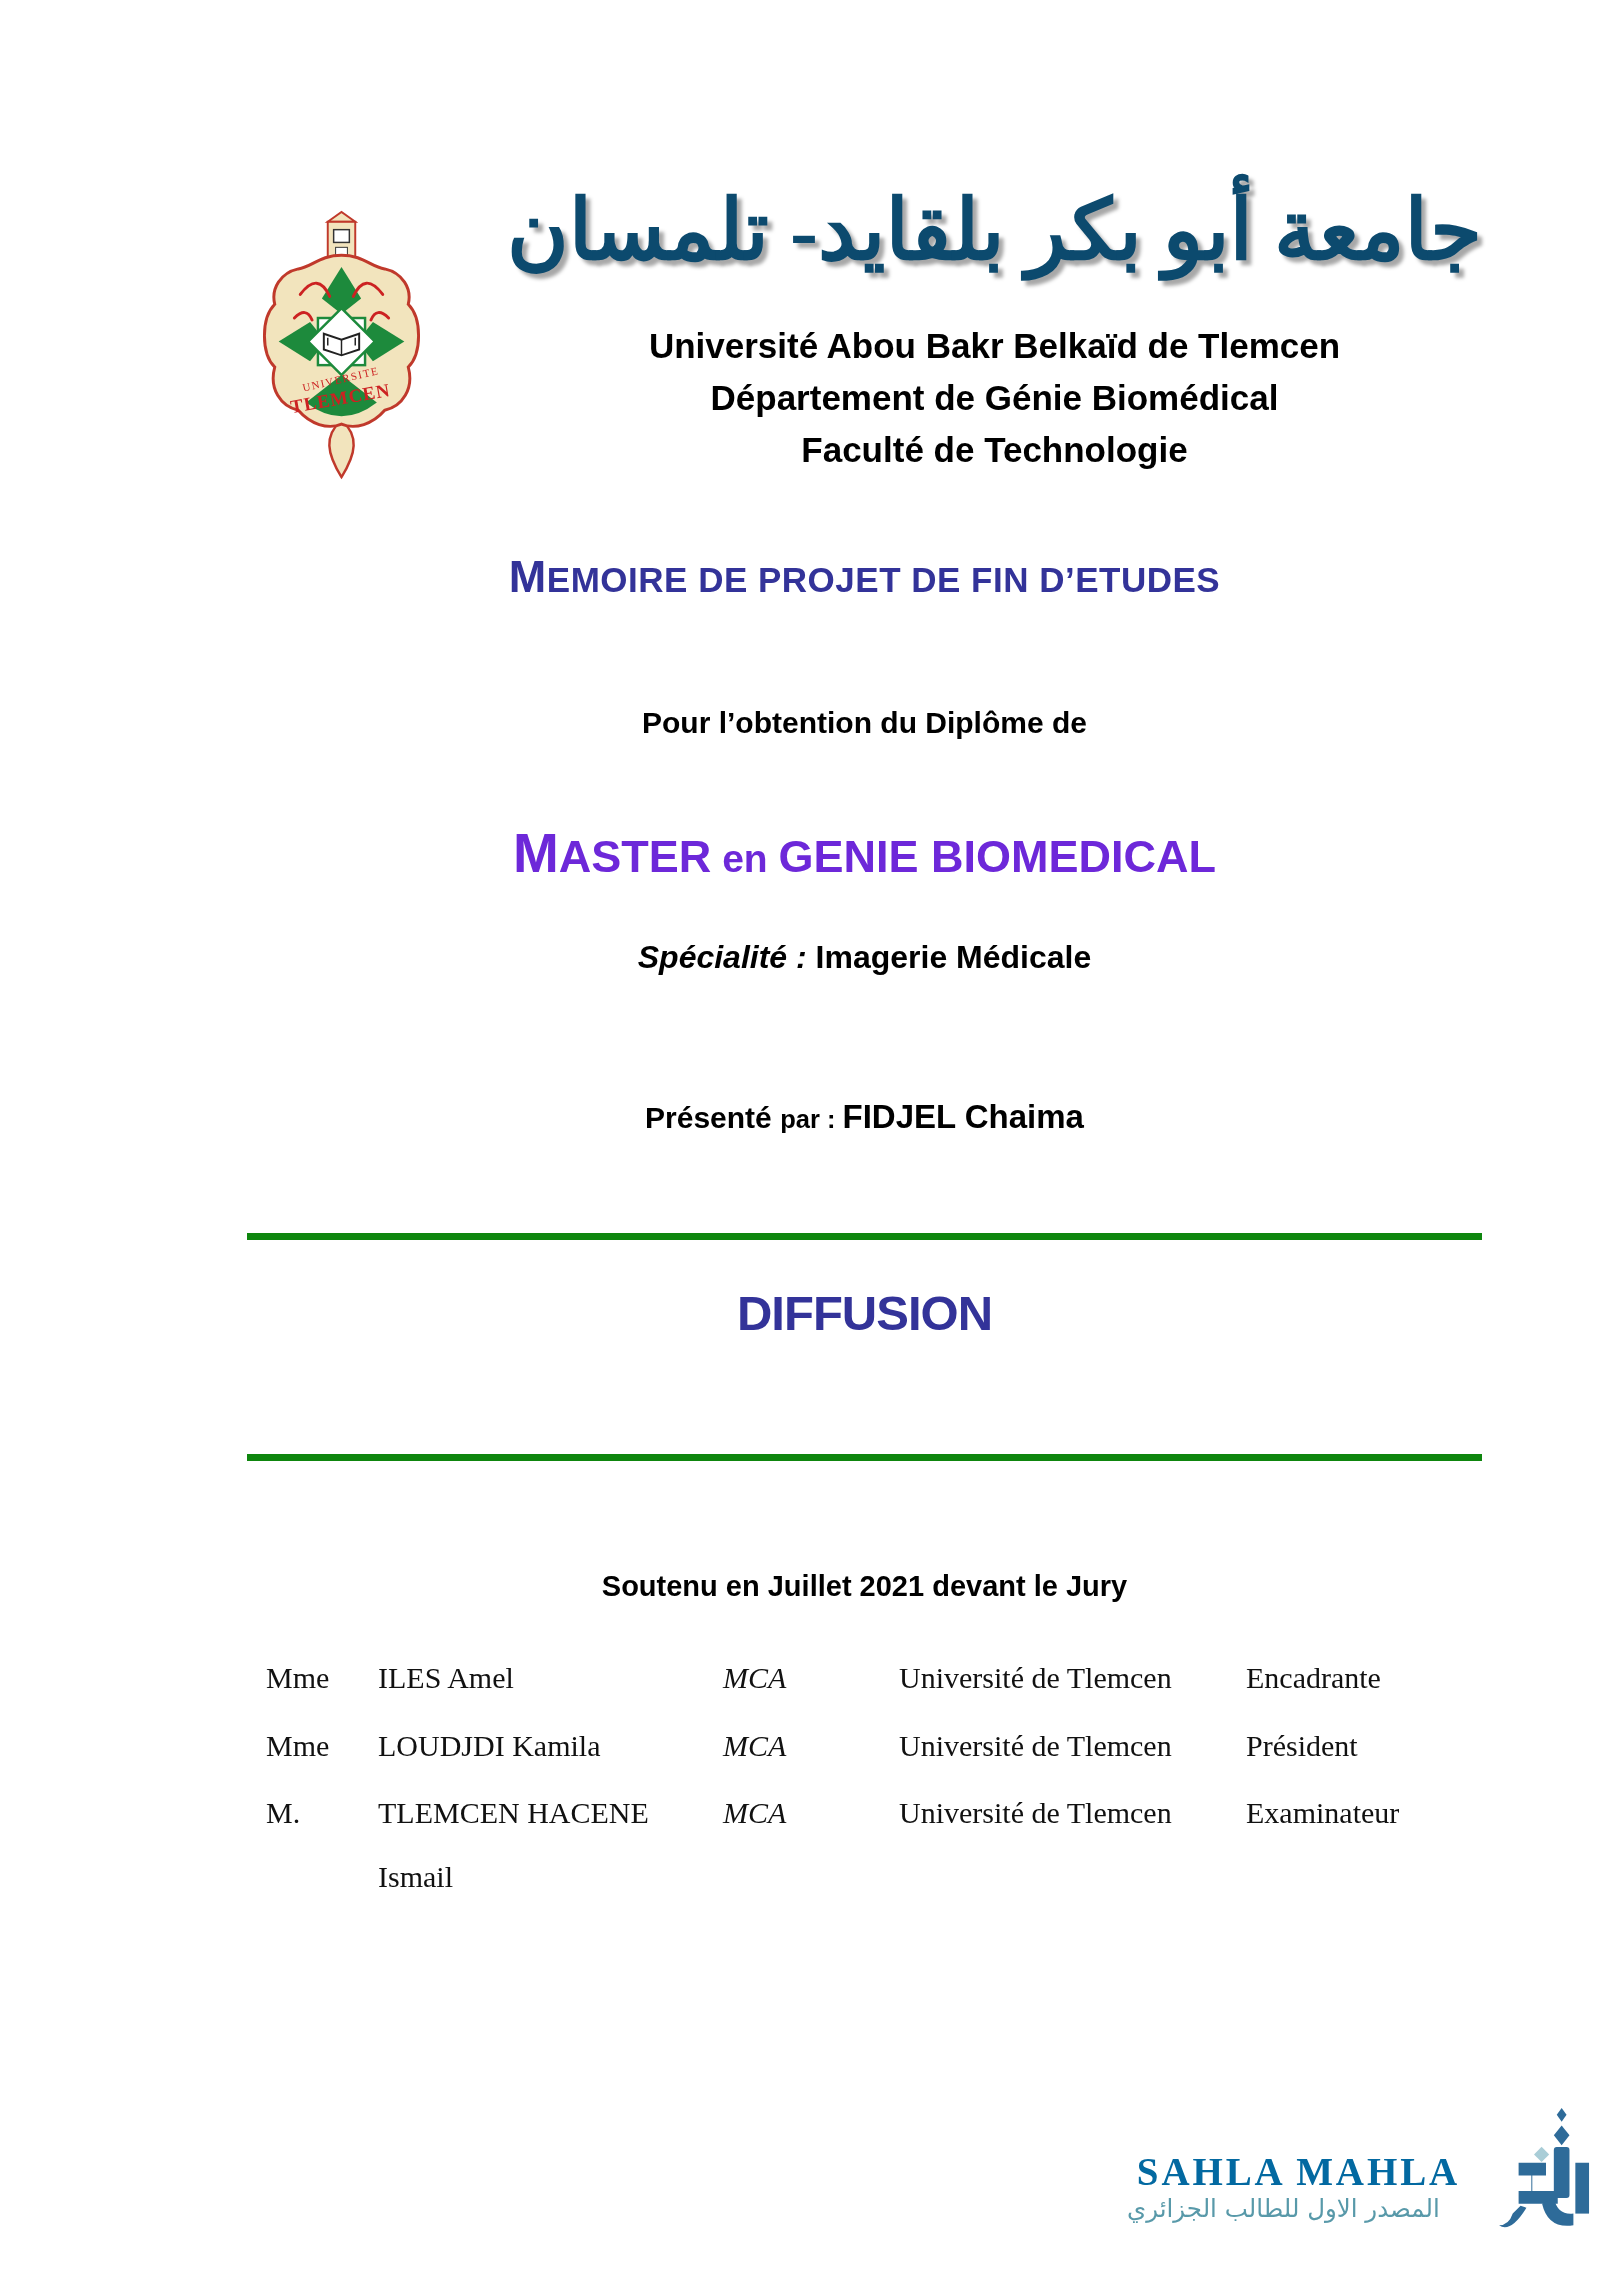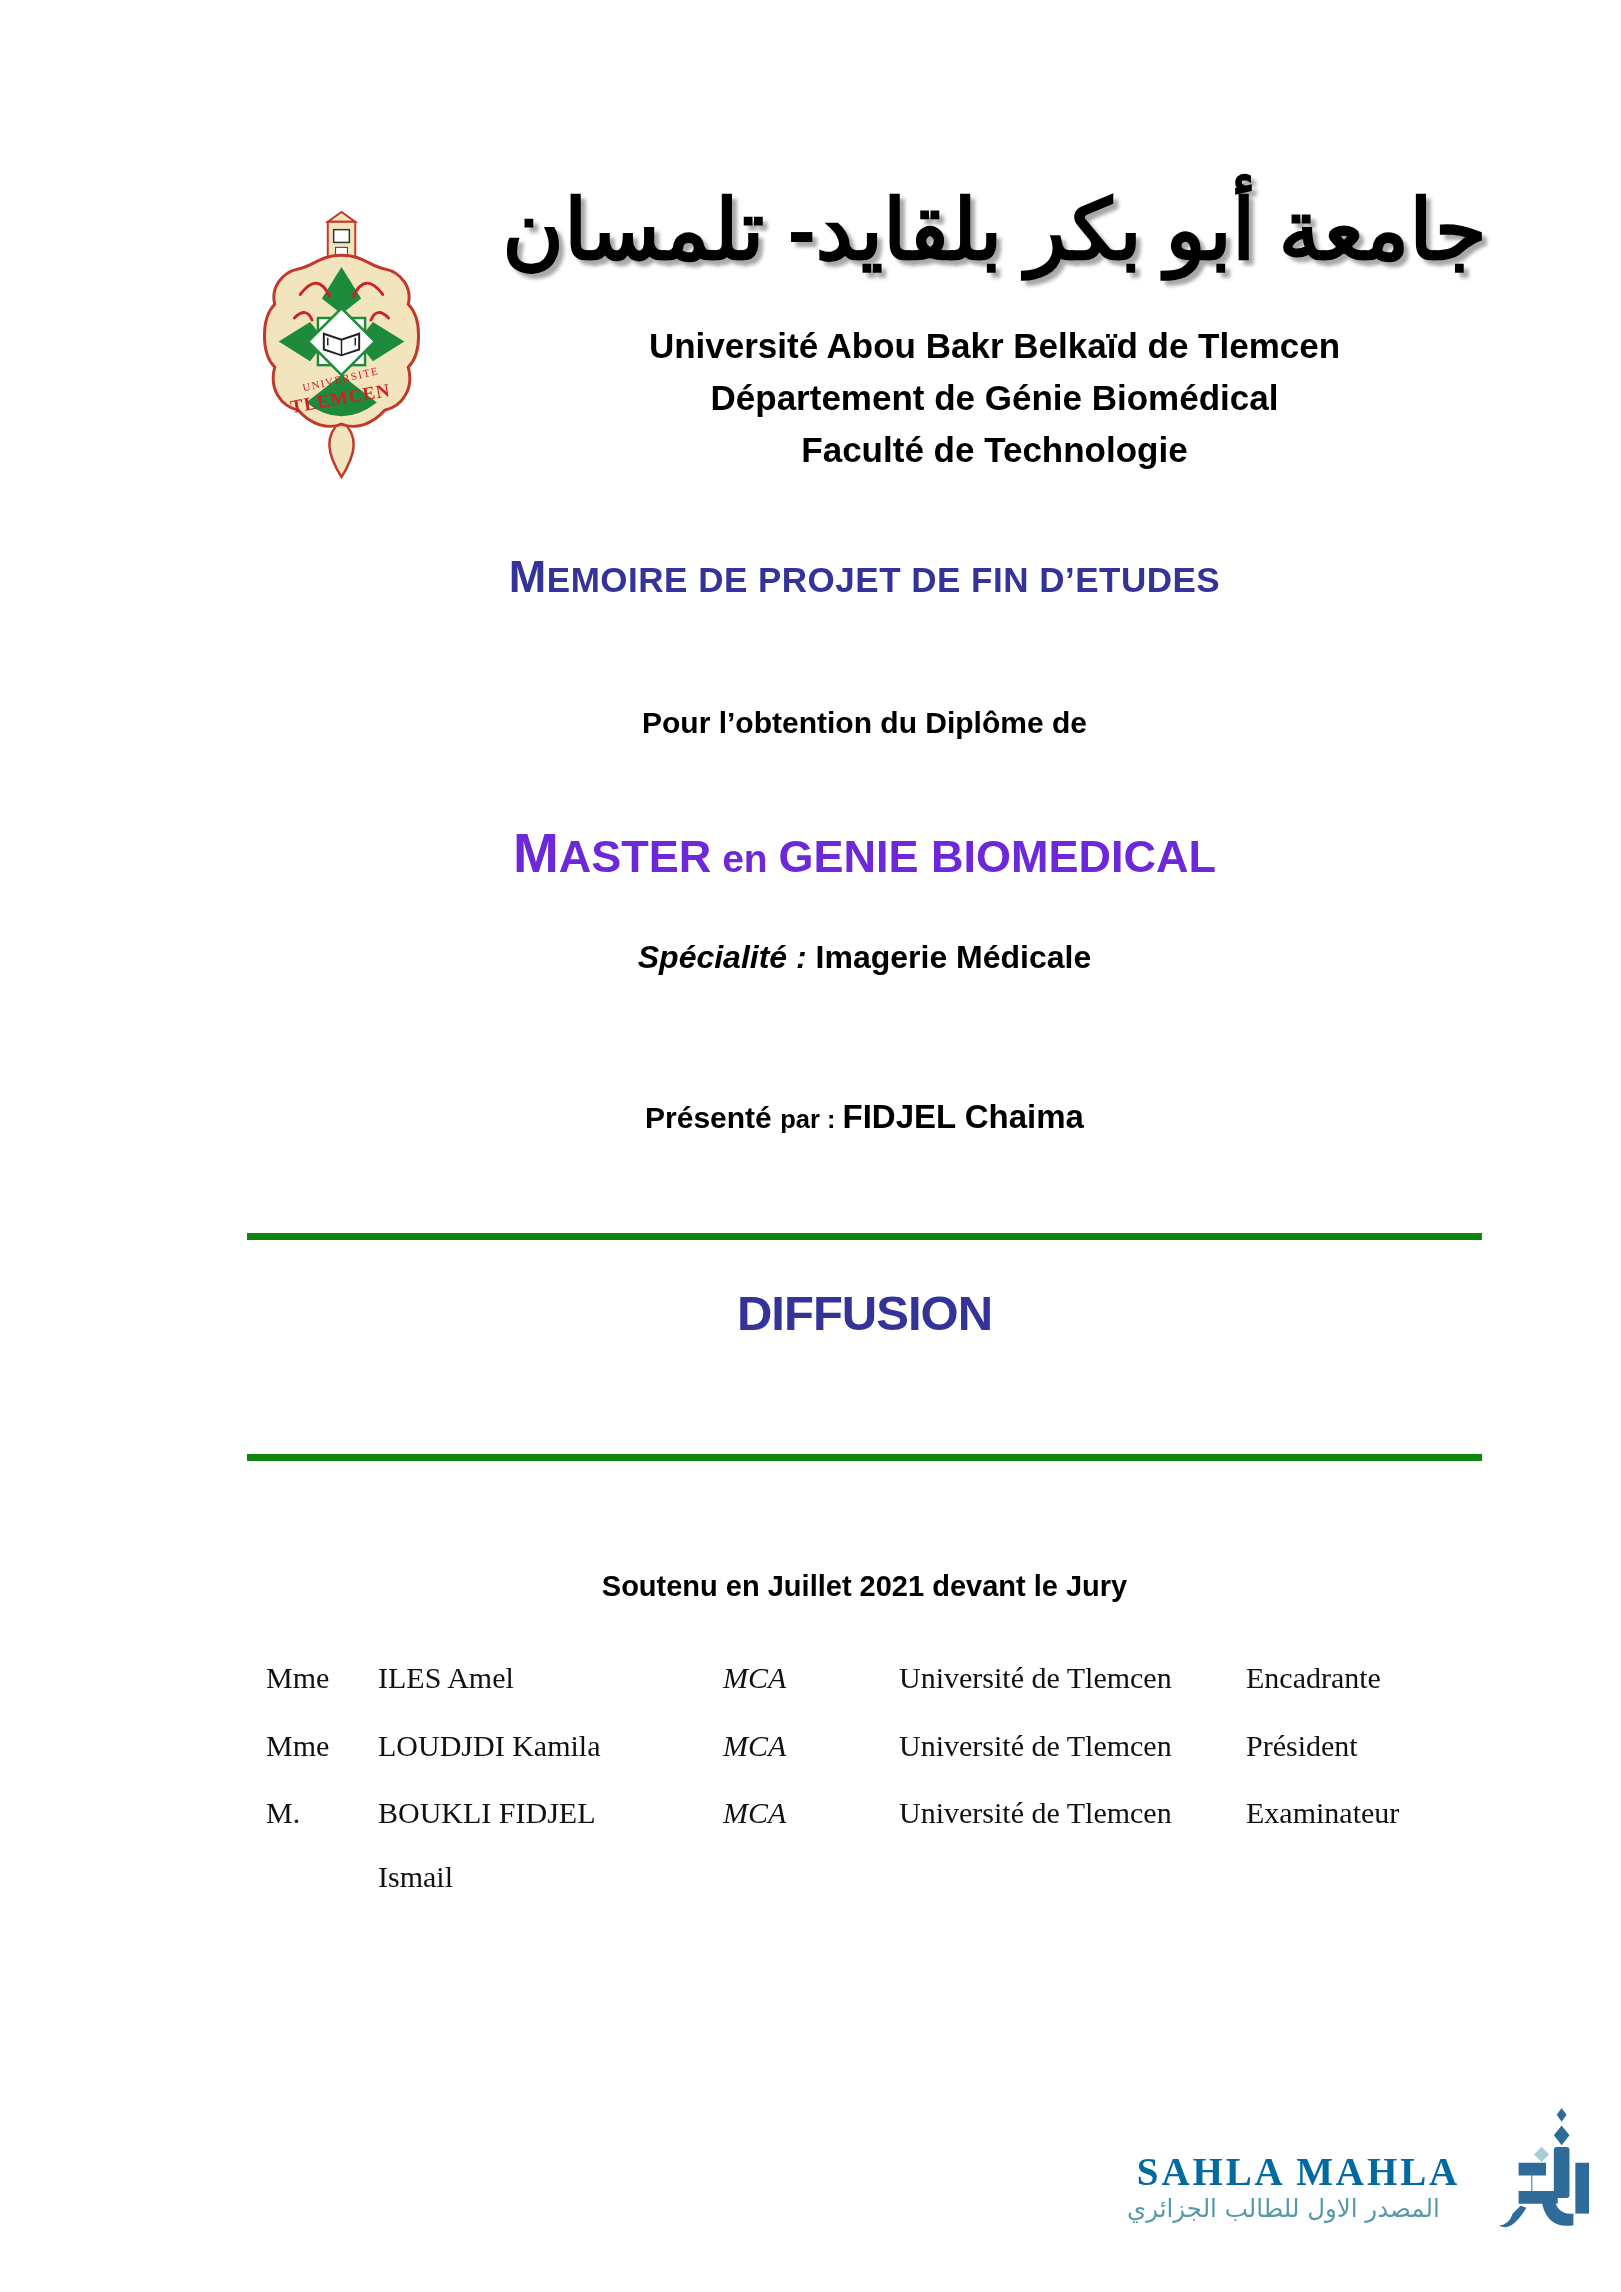--- a/index.html
+++ b/index.html
@@ -12,25 +12,25 @@
     overflow:hidden;
   }
   
   .emblem{position:absolute;left:261px;top:210px;width:161px;height:271px;}
   .header-block{
     position:absolute;left:421px;top:147px;width:1147px;
     text-align:center;
   }
   .arabic-title{
     direction:rtl;
-    font-family:Liberation Sans, sans-serif;
+    font-family:Liberation Serif, serif;
     font-weight:bold;
     font-size:84px;
     line-height:167px;
-    color:#000000;
+    color:#0c4a6e;
     text-shadow:4.9px 4.9px 3.9px #a8a8a8;
     white-space:nowrap;
   }
   .header-lines{margin-top:5.9px;font-weight:bold;font-size:35px;line-height:52px;color:#000;}
   
   .col{position:absolute;left:247px;width:1235px;text-align:center;}
   .memoire{top:551px;color:#333399;font-weight:bold;font-size:35px;letter-spacing:0.5px;}
   .memoire .initial{font-size:45px;}
   .intro{top:706px;font-weight:bold;font-size:30px;}
   .degree{top:821px;color:#6d28d9;font-weight:bold;font-size:45px;}
@@ -144,21 +144,21 @@
     </div>
     <div class="jury-row" style="top:68px;">
       <span class="c-civ">Mme</span>
       <span class="c-name">LOUDJDI Kamila</span>
       <span class="c-grade">MCA</span>
       <span class="c-affil">Université de Tlemcen</span>
       <span class="c-role">Président</span>
     </div>
     <div class="jury-row" style="top:135px;">
       <span class="c-civ">M.</span>
-      <span class="c-name">BOUKLI FIDJEL</span>
+      <span class="c-name">TLEMCEN HACENE</span>
       <span class="c-grade">MCA</span>
       <span class="c-affil">Université de Tlemcen</span>
       <span class="c-role">Examinateur</span>
     </div>
     <div class="jury-row" style="top:199px;">
       <span class="c-name">Ismail</span>
     </div>
   </div>
 
 

